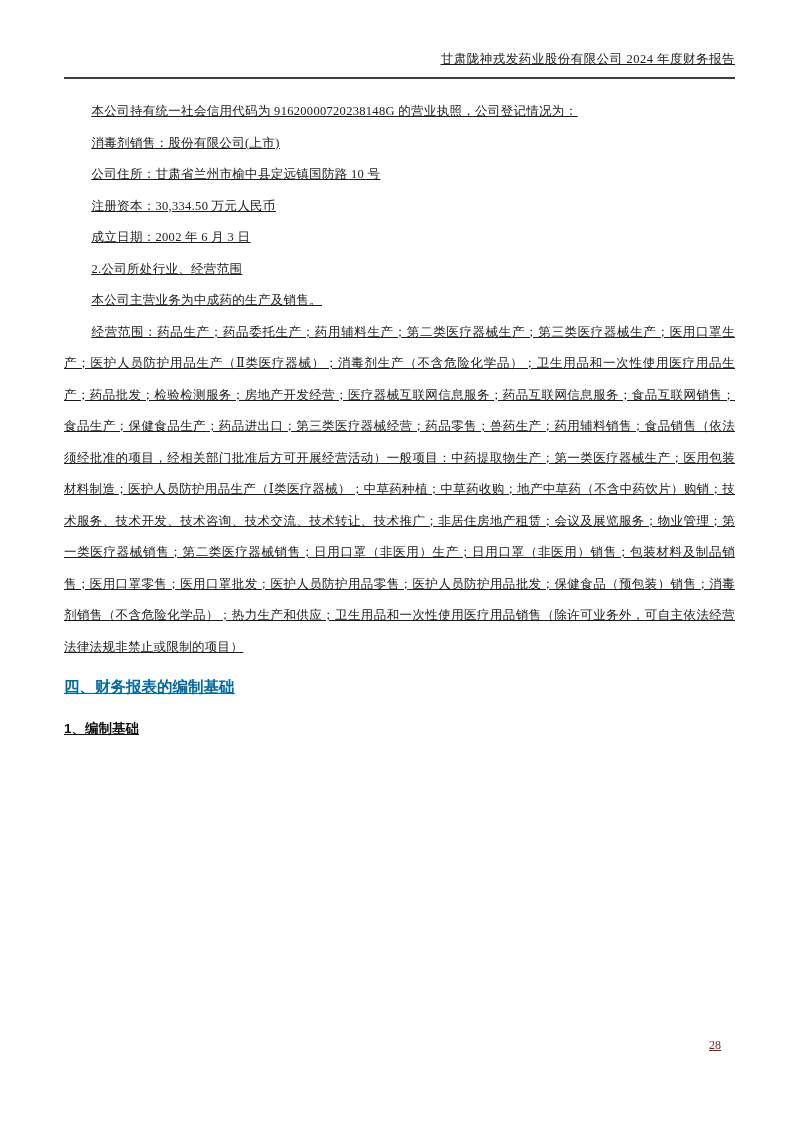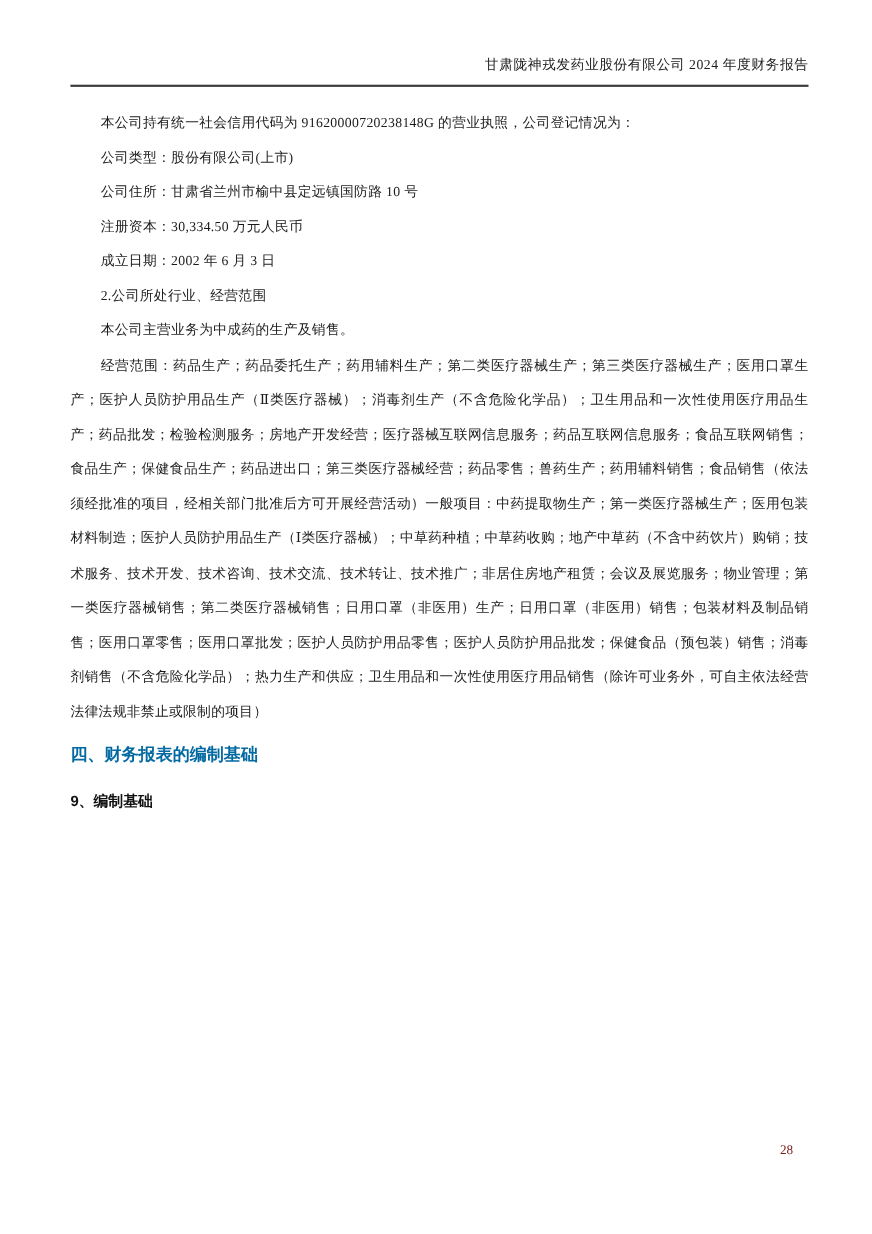--- a/index.html
+++ b/index.html
@@ -1,15 +1,15 @@
 <!DOCTYPE html>
 <html><head>
 <meta charset="utf-8">
 <style>
-  * { margin: 0; padding: 0; box-sizing: border-box; }
+  * { margin: 0; padding: 0; box-sizing: border-box; text-decoration: underline; }
   html, body {
     width: 793px;
     background: #ffffff;
     font-family: "Liberation Serif", "DejaVu Serif", serif;
     color: #1b1b1b;
   }
   .page {
     position: relative;
     width: 793px;
     height: 1122px;
@@ -77,37 +77,37 @@
 
   <div class="header">
     <span>甘肃陇神戎发药业股份有限公司 2024 年度财务报告</span>
   </div>
 
   <div class="content">
 
 
     <p class="body-para">本公司持有统一社会信用代码为 91620000720238148G 的营业执照，公司登记情况为：</p>
 
-    <p class="body-para">公司类型：股份有限公司(上市)</p>
+    <p class="body-para">消毒剂销售：股份有限公司(上市)</p>
 
     <p class="body-para">公司住所：甘肃省兰州市榆中县定远镇国防路 10 号</p>
 
 
     <p class="body-para">注册资本：30,334.50 万元人民币</p>
 
     <p class="body-para">成立日期：2002 年 6 月 3 日</p>
 
     <p class="body-para">2.公司所处行业、经营范围</p>
 
     <p class="body-para">本公司主营业务为中成药的生产及销售。</p>
 
     <p class="body-para">经营范围：药品生产；药品委托生产；药用辅料生产；第二类医疗器械生产；第三类医疗器械生产；医用口罩生产；医护人员防护用品生产（Ⅱ类医疗器械）；消毒剂生产（不含危险化学品）；卫生用品和一次性使用医疗用品生产；药品批发；检验检测服务；房地产开发经营；医疗器械互联网信息服务；药品互联网信息服务；食品互联网销售；食品生产；保健食品生产；药品进出口；第三类医疗器械经营；药品零售；兽药生产；药用辅料销售；食品销售（依法须经批准的项目，经相关部门批准后方可开展经营活动）一般项目：中药提取物生产；第一类医疗器械生产；医用包装材料制造；医护人员防护用品生产（Ⅰ类医疗器械）；中草药种植；中草药收购；地产中草药（不含中药饮片）购销；技术服务、技术开发、技术咨询、技术交流、技术转让、技术推广；非居住房地产租赁；会议及展览服务；物业管理；第一类医疗器械销售；第二类医疗器械销售；日用口罩（非医用）生产；日用口罩（非医用）销售；包装材料及制品销售；医用口罩零售；医用口罩批发；医护人员防护用品零售；医护人员防护用品批发；保健食品（预包装）销售；消毒剂销售（不含危险化学品）；热力生产和供应；卫生用品和一次性使用医疗用品销售（除许可业务外，可自主依法经营法律法规非禁止或限制的项目）</p>
 
     <h1 class="section-heading">四、财务报表的编制基础</h1>
 
-    <h2 class="subsection-heading">9、编制基础</h2>
+    <h2 class="subsection-heading">1、编制基础</h2>
 
 
   </div>
 
   <div class="page-number">28</div>
 
 </div>
 
 </body></html>

